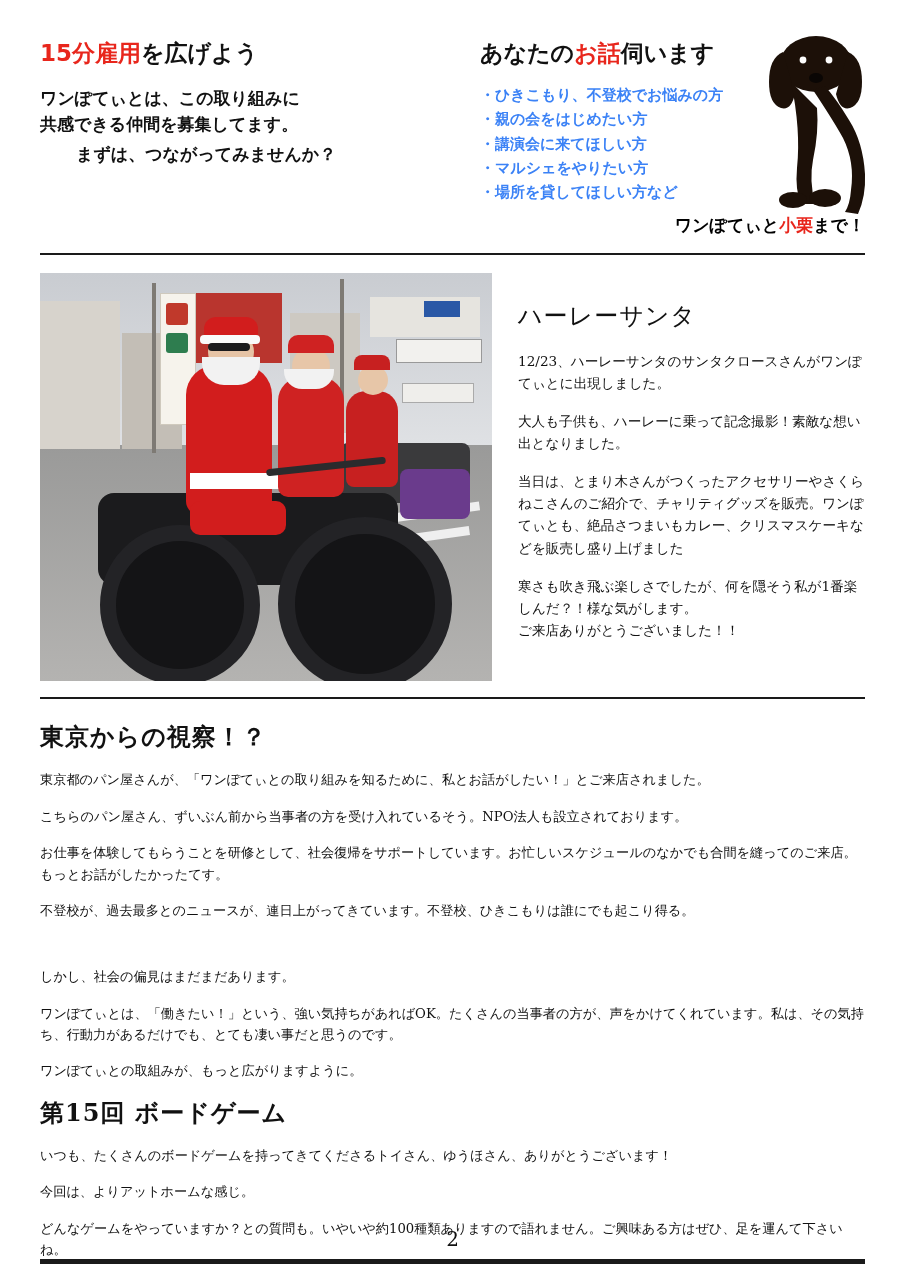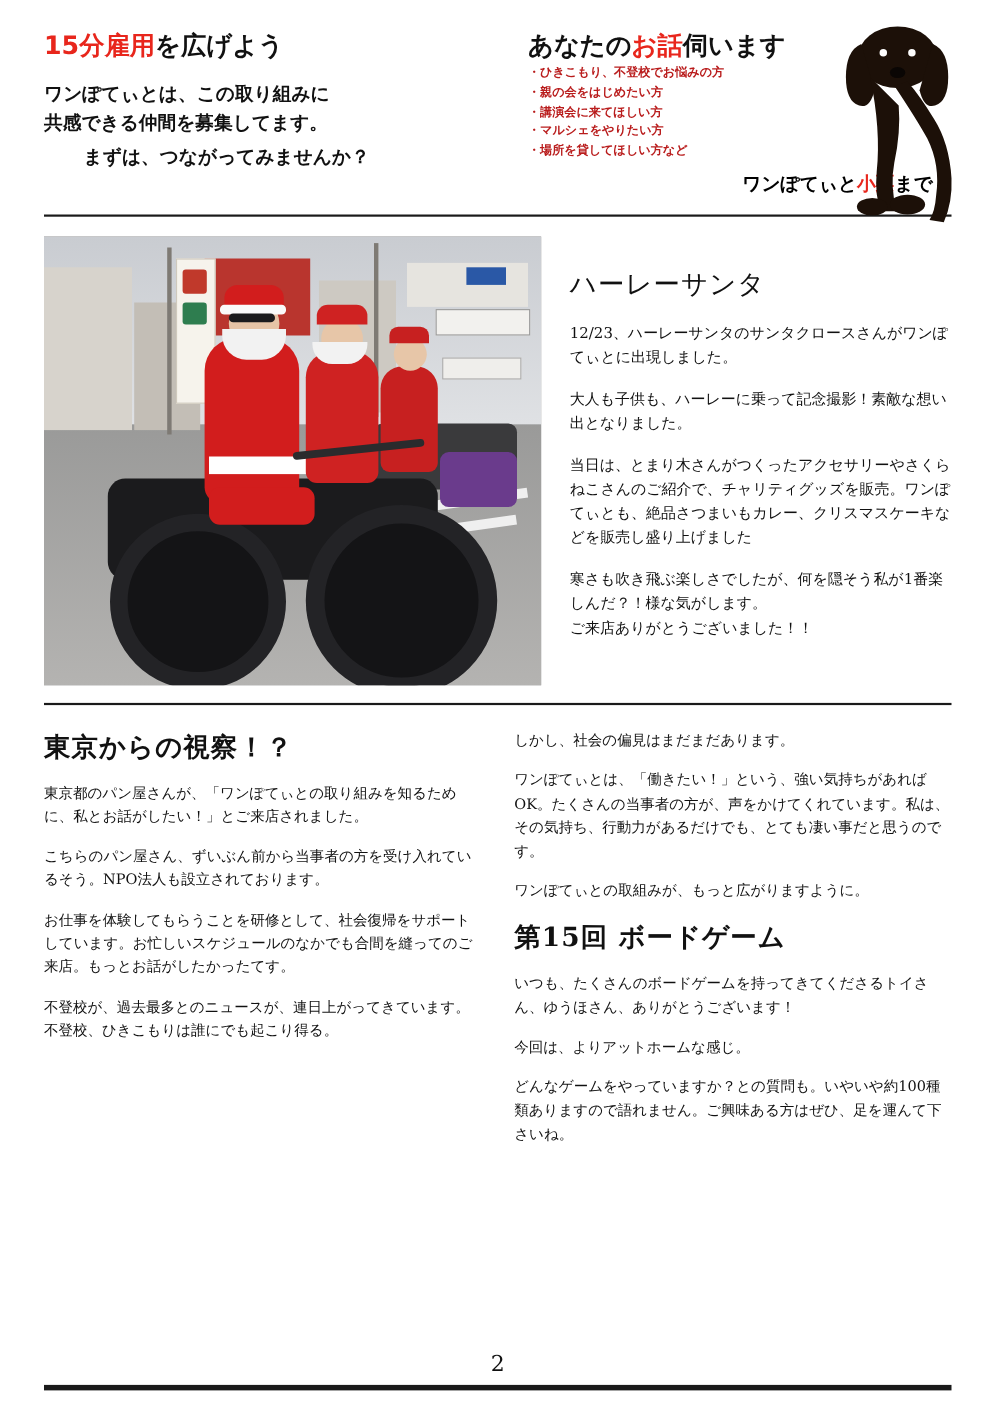--- a/index.html
+++ b/index.html
@@ -13,21 +13,21 @@
     font-family: "Liberation Sans", sans-serif;
     color: #000000;
     position: relative;
     overflow: hidden;
   }
   .page {
     position: relative;
     width: 905px;
     height: 1280px;
     box-sizing: border-box;
-    padding: 4px 40px;
+    padding: 16px 40px;
   }
 
   
   .top-section {
     display: flex;
     flex-direction: row;
     padding-top: 22px;
     gap: 20px;
   }
   .top-left {
@@ -56,25 +56,26 @@
   }
   .top-left .lead2 {
     margin-top: 5px;
     margin-left: 36px;
     font-family: "DejaVu Sans", sans-serif;
     font-weight: bold;
     font-size: 17px;
     color: #111;
   }
   .bullets {
-    font-family: "DejaVu Sans", sans-serif;
-    font-weight: bold;
-    font-size: 11px;
+    margin-top: 14px;
+    font-family: "DejaVu Sans", sans-serif;
+    font-weight: bold;
+    font-size: 15px;
     line-height: 1.62;
-    color: #b91c1c;
+    color: #3b82f6;
   }
   .bullets div { white-space: nowrap; }
   .contact-line {
     margin-top: 10px;
     text-align: right;
     font-family: "DejaVu Sans", sans-serif;
     font-weight: bold;
     font-size: 17px;
     white-space: nowrap;
   }
@@ -132,21 +133,21 @@
     font-family: "DejaVu Serif", serif;
     font-size: 13.6px;
     line-height: 1.62;
     color: #111;
     margin: 0 0 16px 0;
   }
 
   
   .bottom-section {
     display: flex;
-    flex-direction: row;
+    flex-direction: column;
     gap: 30px;
     margin-top: 22px;
   }
   .col {
     flex: 1;
     min-width: 0;
   }
   .col-title {
     font-family: "DejaVu Serif", serif;
     font-size: 24px;

